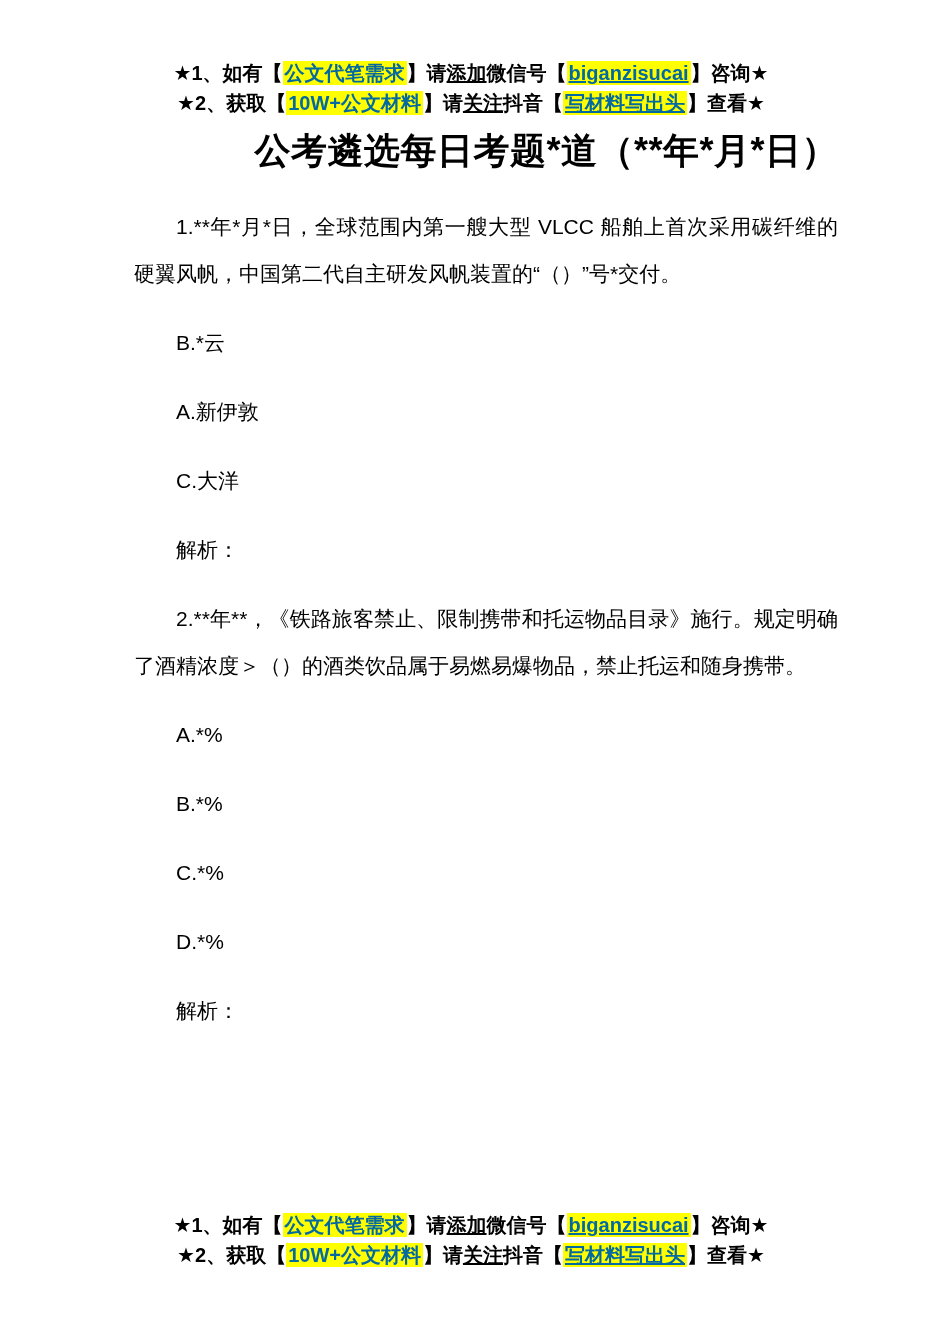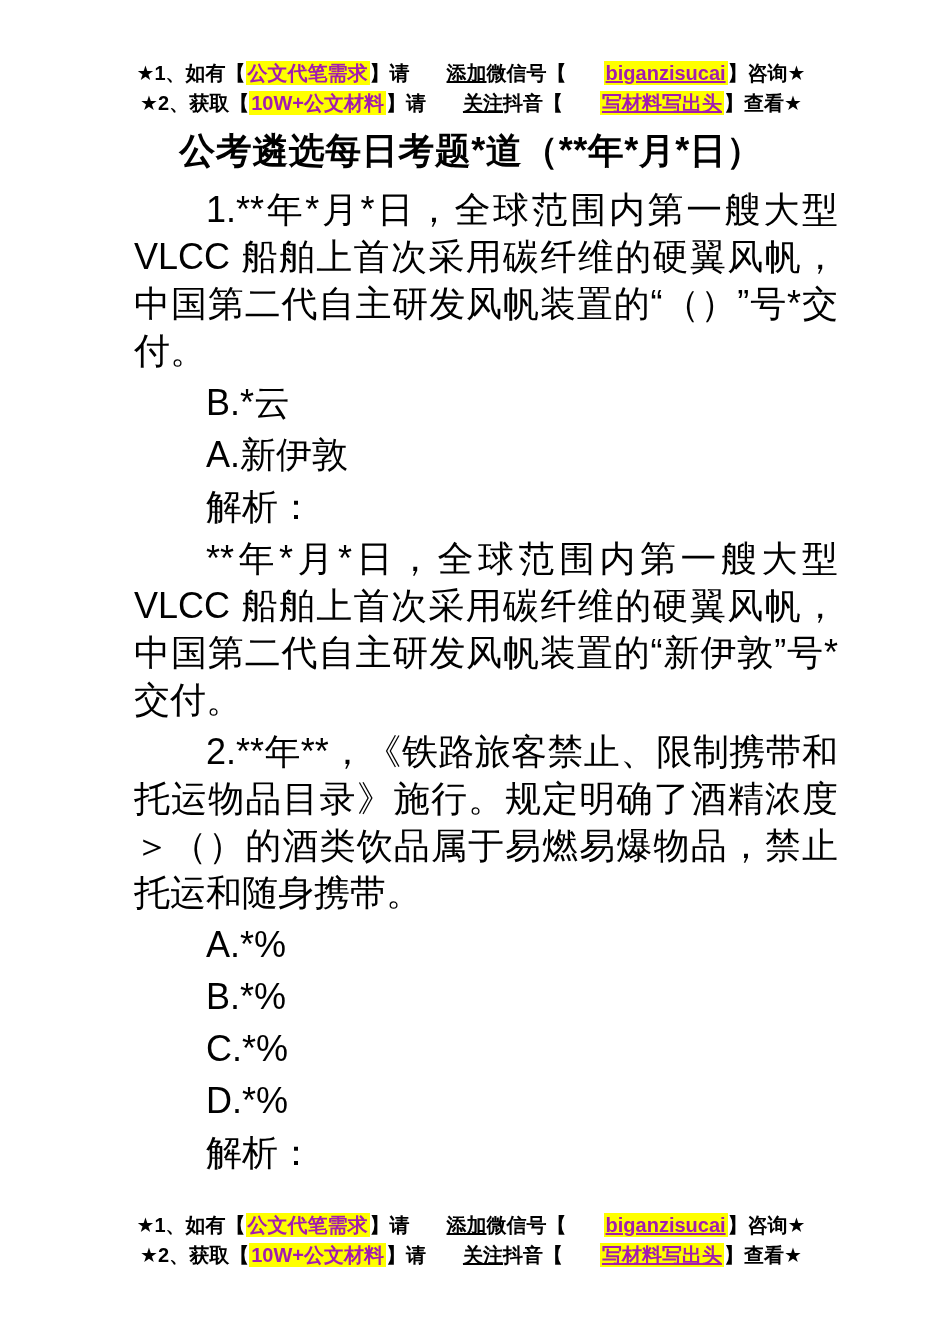--- a/index.html
+++ b/index.html
@@ -27,39 +27,38 @@
     text-align: center;
     font-weight: bold;
     font-size: 20px;
     line-height: 30px;
     margin-left: -50px;
     margin-right: -20px;
     white-space: nowrap;
   }
   .banner .hl {
     background: #ffff00;
-    color: #a21caf;
+    color: #0369a1;
     padding: 1px 2px;
   }
   .banner .ul {
     text-decoration: underline;
-    margin-left: 37px;
   }
   .title {
     font-size: 36px;
     font-weight: bold;
-    text-align: center;
+    text-align: right;
     line-height: 54px;
     margin: 6px 0 8px -30px;
     letter-spacing: 0.5px;
   }
   .para {
-    font-size: 36px;
+    font-size: 21px;
     line-height: 47px;
-    margin: 0 0 5px 0;
+    margin: 17px 0 5px 0;
     text-indent: 2em;
     text-align: justify;
   }
   .footer-banner {
     margin-top: auto;
   }
 </style>
 </head>
 <body>
 
@@ -72,22 +71,22 @@
     <div>
       <span>★2、获取【</span><span class="hl">10W+公文材料</span><span>】请</span><span class="ul">关注</span><span>抖音【</span><span class="hl ul">写材料写出头</span><span>】查看★</span>
     </div>
   </div>
 
   <h1 class="title">公考遴选每日考题*道（**年*月*日）</h1>
 
   <p class="para">1.**年*月*日，全球范围内第一艘大型 VLCC 船舶上首次采用碳纤维的硬翼风帆，中国第二代自主研发风帆装置的“（）”号*交付。</p>
   <p class="para">B.*云</p>
   <p class="para">A.新伊敦</p>
+  <p class="para">C.大洋</p>
   <p class="para">解析：</p>
-  <p class="para">**年*月*日，全球范围内第一艘大型 VLCC 船舶上首次采用碳纤维的硬翼风帆，中国第二代自主研发风帆装置的“新伊敦”号*交付。</p>
 
   <p class="para">2.**年**，《铁路旅客禁止、限制携带和托运物品目录》施行。规定明确了酒精浓度＞（）的酒类饮品属于易燃易爆物品，禁止托运和随身携带。</p>
   <p class="para">A.*%</p>
   <p class="para">B.*%</p>
   <p class="para">C.*%</p>
   <p class="para">D.*%</p>
   <p class="para">解析：</p>
 
   <div class="banner footer-banner">
     <div>

